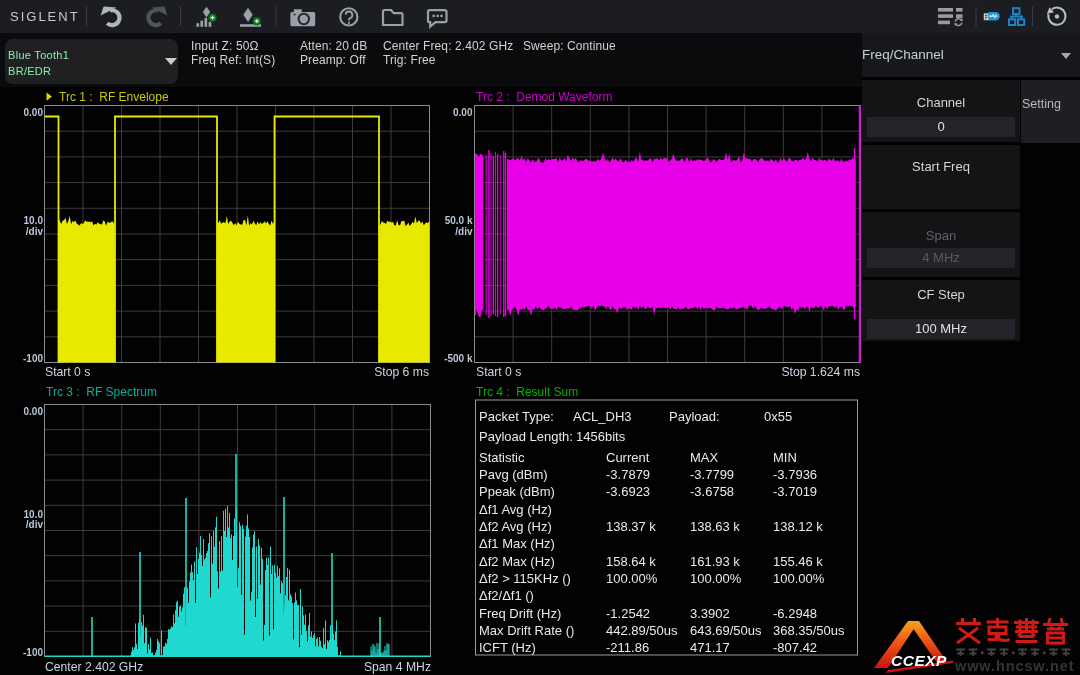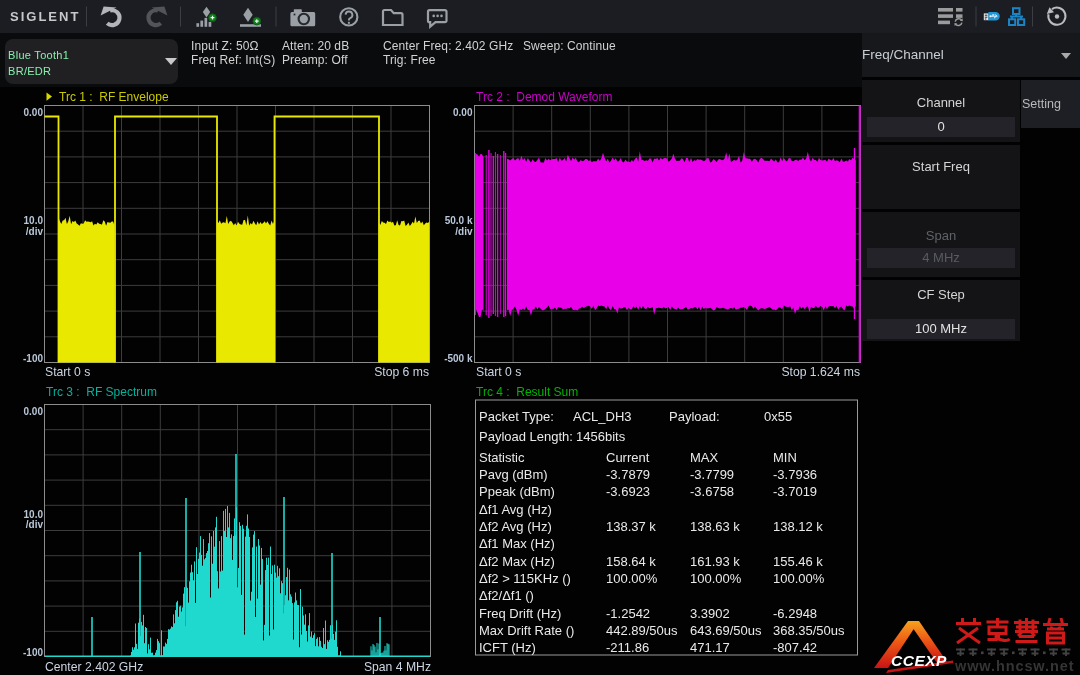--- a/index.html
+++ b/index.html
@@ -1,28 +1,28 @@
 <!DOCTYPE html>
 <html><head><meta charset="utf-8"><style>
 html,body{margin:0;padding:0;width:1080px;height:675px;background:#020202;overflow:hidden}
 body{font-family:"Liberation Sans",sans-serif;position:relative}
 *{box-sizing:border-box}
 .abs{position:absolute}
 .topbar{left:0;top:0;width:1080px;height:33px;background:#1b1d22}
 .statusbar{left:0;top:33px;width:862px;height:54px;background:#0a0b0d}
-.logo{left:10px;top:9px;font-size:13px;font-weight:bold;letter-spacing:2px;color:#c6c8ca}
+.logo{left:10px;top:9px;font-size:13px;font-weight:normal;letter-spacing:2px;color:#c6c8ca}
 .dd{left:5px;top:38.5px;width:173px;height:45px;background:#202023;border-radius:8px}
 .ddt{left:8px;top:46.5px;font-size:11px;line-height:16px;letter-spacing:0.3px;color:#86efac}
 .caret{width:0;height:0;border-left:6.5px solid transparent;border-right:6.5px solid transparent;border-top:7px solid #c9c9c9}
 .st{font-size:12px;line-height:13.5px;color:#d2d2d2;letter-spacing:0.1px;white-space:nowrap}
 .rhead{left:862px;top:33px;width:218px;height:44px;background:#17181c;color:#c9ced3;font-size:13.5px;line-height:44px;text-align:left;padding-right:28px}
 .blk{left:862px;width:158px;background:#141417}
 .blab{width:100%;text-align:center;font-size:13px;color:#d5d5d5;position:absolute}
 .bval{left:5px;width:148px;height:20px;background:#232329;text-align:center;font-size:13px;line-height:20px;color:#e2e2e2;position:absolute}
-.settab{left:1021px;top:80px;width:59px;height:48px;background:#1d1f24;color:#b9b9b9;font-size:12.5px;line-height:49px;padding-left:1px}
+.settab{left:1021px;top:80px;width:59px;height:63px;background:#1d1f24;color:#b9b9b9;font-size:12.5px;line-height:49px;padding-left:1px}
 </style></head><body>
 <div class="abs topbar"></div>
 <div class="abs statusbar"></div>
 <div class="abs logo">SIGLENT</div>
 <svg width="1080" height="33" style="position:absolute;left:0;top:0">
     <rect x="86" y="6.5" width="1" height="20" fill="#3c3e43"></rect>
     <rect x="180" y="6.5" width="1" height="20" fill="#3c3e43"></rect>
     <rect x="275.5" y="6.5" width="1" height="20" fill="#3c3e43"></rect>
     <rect x="975.5" y="6.5" width="1" height="20" fill="#3c3e43"></rect>
     <rect x="1032" y="6.5" width="1" height="20" fill="#3c3e43"></rect>
@@ -78,21 +78,21 @@
     </g>
     <path d="M1052 9.1 a8.6 8.6 0 1 1 -3.5 5.2" fill="none" stroke="#b9bcc0" stroke-width="2"></path>
     <path d="M1049.5 7.2 l-2.7 6.9 7.2 -1.8 z" fill="#b9bcc0"></path>
     <circle cx="1057" cy="16.5" r="2.2" fill="#b9bcc0"></circle>
   </svg>
 <div class="abs dd">
     <div class="abs caret" style="left:160px;top:19px"></div>
   </div>
 <div class="abs ddt">Blue Tooth1<br>BR/EDR</div>
 <div class="abs st" style="left:191px;top:40px">Input Z: 50Ω<br>Freq Ref: Int(S)</div>
-<div class="abs st" style="left:282px;top:40px">Atten: 20 dB<br>Preamp: Off</div>
+<div class="abs st" style="left:300px;top:40px">Atten: 20 dB<br>Preamp: Off</div>
 <div class="abs st" style="left:383px;top:40px">Center Freq: 2.402 GHz<br>Trig: Free</div>
 <div class="abs st" style="left:523px;top:40px">Sweep: Continue</div>
 <div class="abs rhead">Freq/Channel<div class="abs caret" style="left:199px;top:20px;border-left-width:5.5px;border-right-width:5.5px;border-top-width:6px;border-top-color:#a9a9a9"></div></div>
 <div class="abs blk" style="top:80px;height:62px">
     <div class="blab" style="top:15px">Channel</div>
     <div class="bval" style="top:37px">0</div>
   </div>
 <div class="abs blk" style="top:145px;height:64px">
     <div class="blab" style="top:13.5px">Start Freq</div>
   </div>

